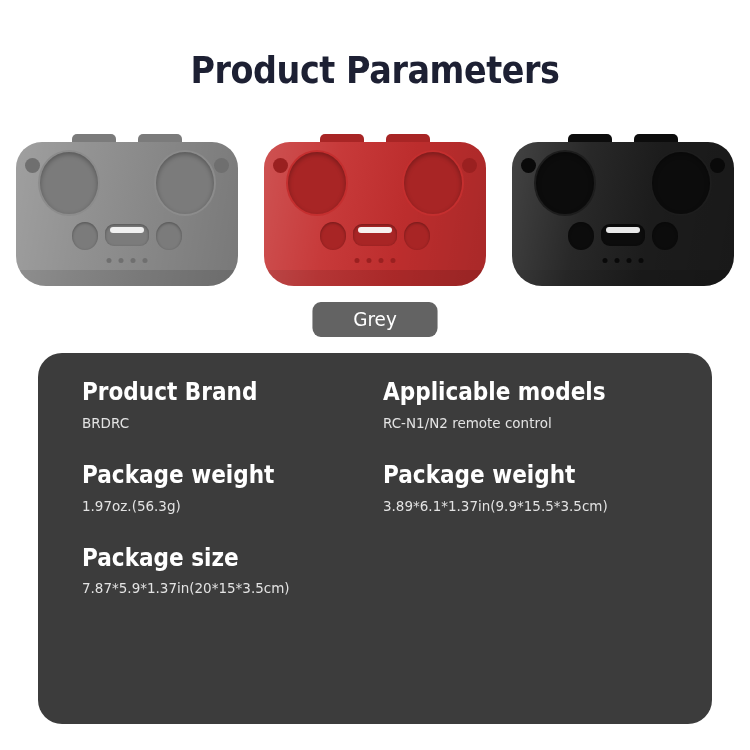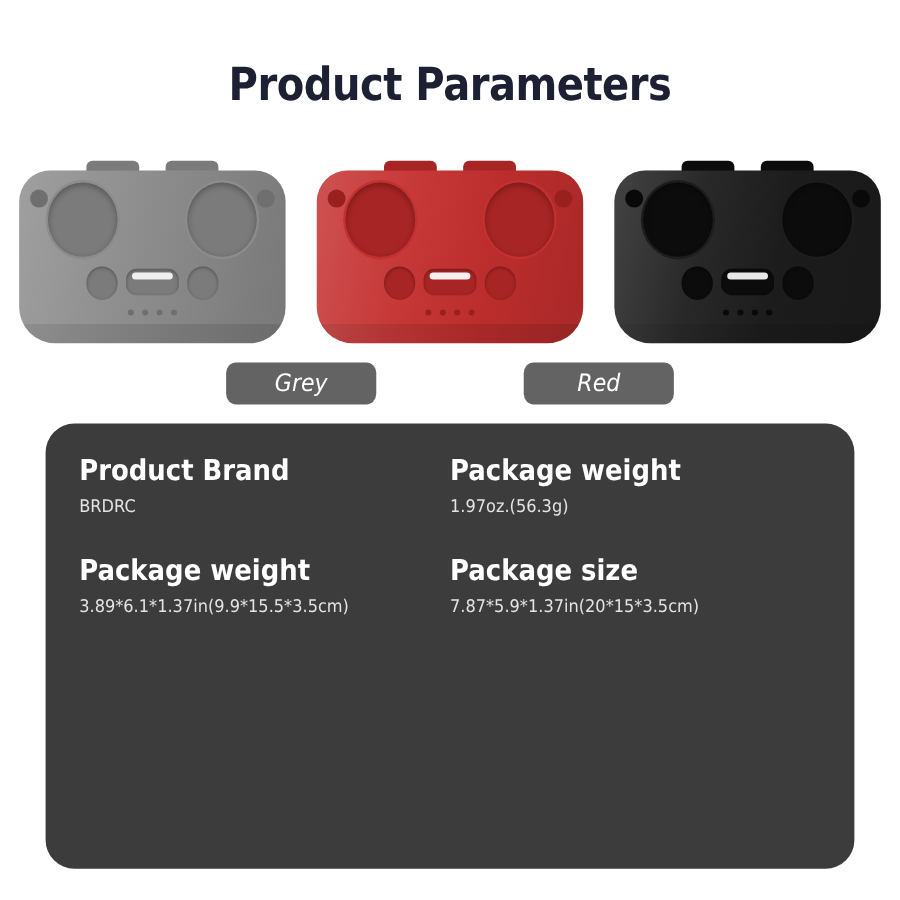--- a/index.html
+++ b/index.html
@@ -174,21 +174,20 @@
     left: 0;
     width: 750px;
     display: flex;
     justify-content: center;
     gap: 12px;
   }
   .pill-cell {
     width: 236px;
     display: flex;
     justify-content: center;
-    font-style: italic;
   }
   .color-pill {
     background: #636363;
     color: #ffffff;
     border-radius: 9px;
     width: 136px;
     height: 35px;
     line-height: 35px;
     text-align: center;
     font-size: 20px;
@@ -207,20 +206,21 @@
     border-radius: 24px;
     padding: 16px 0 0 0;
     box-sizing: border-box;
   }
   .spec-grid {
     display: grid;
     grid-template-columns: 50% 50%;
     padding: 0 28px;
     box-sizing: border-box;
     row-gap: 0;
+    margin-left: 16px;
   }
   .spec-cell {
     padding-top: 9px;
     padding-right: 8px;
   }
   .spec-label {
     font-size: 24px;
     font-weight: bold;
     color: #ffffff;
     font-family: "DejaVu Sans", sans-serif;
@@ -315,33 +315,34 @@
       </div>
     </div>
   </div>
 
 </div>
 
 <div class="pill-row">
   <div class="pill-cell">
     <div class="color-pill" style="background: rgb(99, 99, 99); color: rgb(255, 255, 255);">Grey</div>
   </div>
-  <div class="pill-cell">
-    <div class="color-pill" style="background: rgb(99, 99, 99); color: rgb(255, 255, 255);">Red</div>
-  </div>
 </div>
 
 <div class="spec-panel" style="background: rgb(60, 60, 60);">
   <div class="spec-grid">
 
     <div class="spec-cell">
       <div class="spec-label">Product Brand</div>
       <div class="spec-value">BRDRC</div>
     </div>
 
+    <div class="spec-cell">
+      <div class="spec-label">Applicable models</div>
+      <div class="spec-value">RC-N1/N2 remote control</div>
+    </div>
 
     <div class="spec-cell">
       <div class="spec-label">Package weight</div>
       <div class="spec-value">1.97oz.(56.3g)</div>
     </div>
 
     <div class="spec-cell">
       <div class="spec-label">Package weight</div>
       <div class="spec-value">3.89*6.1*1.37in(9.9*15.5*3.5cm)</div>
     </div>

